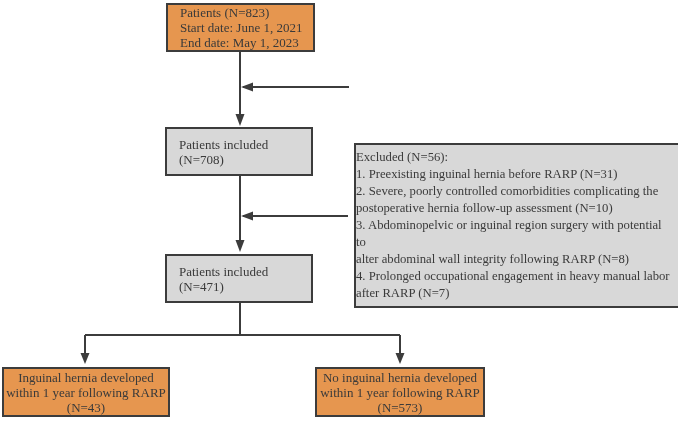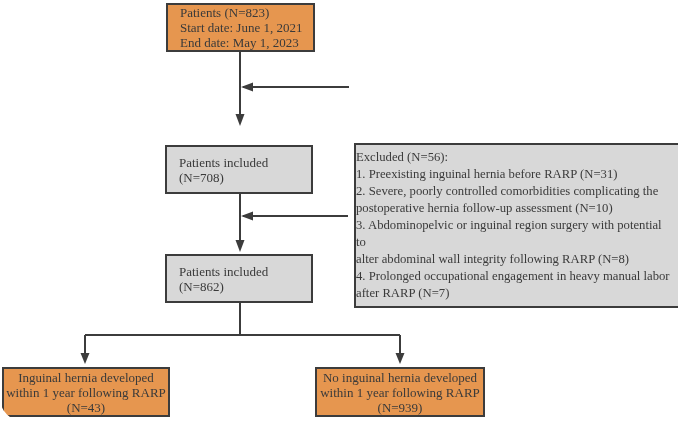--- a/index.html
+++ b/index.html
@@ -3,21 +3,20 @@
 <meta charset="utf-8">
 <style>
   html, body { margin:0; padding:0; background:#ffffff; }
   .canvas {
     position:relative;
     width:678px; height:421px;
     background:var(--background,#fff);
     font-family:"Liberation Serif","DejaVu Serif",serif;
     color:var(--text,#3a3a3a);
     overflow:hidden;
-    border-radius:23px;
   }
   svg.connectors { position:absolute; left:0; top:0; }
   svg.connectors path, svg.connectors line {
     stroke:var(--line,#3c3c3c); stroke-width:2; fill:none;
   }
   svg.connectors polygon { fill:var(--line,#3c3c3c); stroke:none; }
   .box {
     position:absolute; box-sizing:border-box;
     border:2px solid var(--border,#3c3c3c);
     background:var(--box-gray,#d8d8d8);
@@ -59,44 +58,44 @@
     <polygon points="395.5,353 404.5,353 400,364"></polygon>
   </svg>
 
   <div class="box orange pad-left" style="left:166px; top:3px; width:149px; height:49px;">
     <span>Patients (N=823)
 Start date: June 1, 2021
 End date: May 1, 2023</span>
   </div>
 
 
-  <div class="box pad-left" style="left:165px; top:127px; width:148px; height:49px;margin-top:18px;">
+  <div class="box pad-left" style="left:165px; top:127px; width:148px; height:49px;">
     <span>Patients included (N=708)</span>
   </div>
 
   <div class="box big" style="left:348px; top:143px; width:327px; min-height:141px;">
     <span>Excluded (N=56):
 1. Preexisting inguinal hernia before RARP (N=31)
 2. Severe, poorly controlled comorbidities complicating the
 postoperative hernia follow-up assessment (N=10)
 3. Abdominopelvic or inguinal region surgery with potential to
 alter abdominal wall integrity following RARP (N=8)
 4. Prolonged occupational engagement in heavy manual labor
 after RARP (N=7)</span>
   </div>
 
   <div class="box pad-left" style="left:165px; top:254px; width:148px; height:49px;">
-    <span>Patients included (N=862)</span>
+    <span>Patients included (N=471)</span>
   </div>
 
   <div class="box orange center" style="left:2px; top:367px; width:168px; height:50px;">
     <span>Inguinal hernia developed
 within 1 year following RARP
 (N=43)</span>
   </div>
 
   <div class="box orange center" style="left:315px; top:367px; width:170px; height:50px;">
     <span>No inguinal hernia developed
 within 1 year following RARP
-(N=939)</span>
+(N=573)</span>
   </div>
 
 </div>
 
 </body></html>

